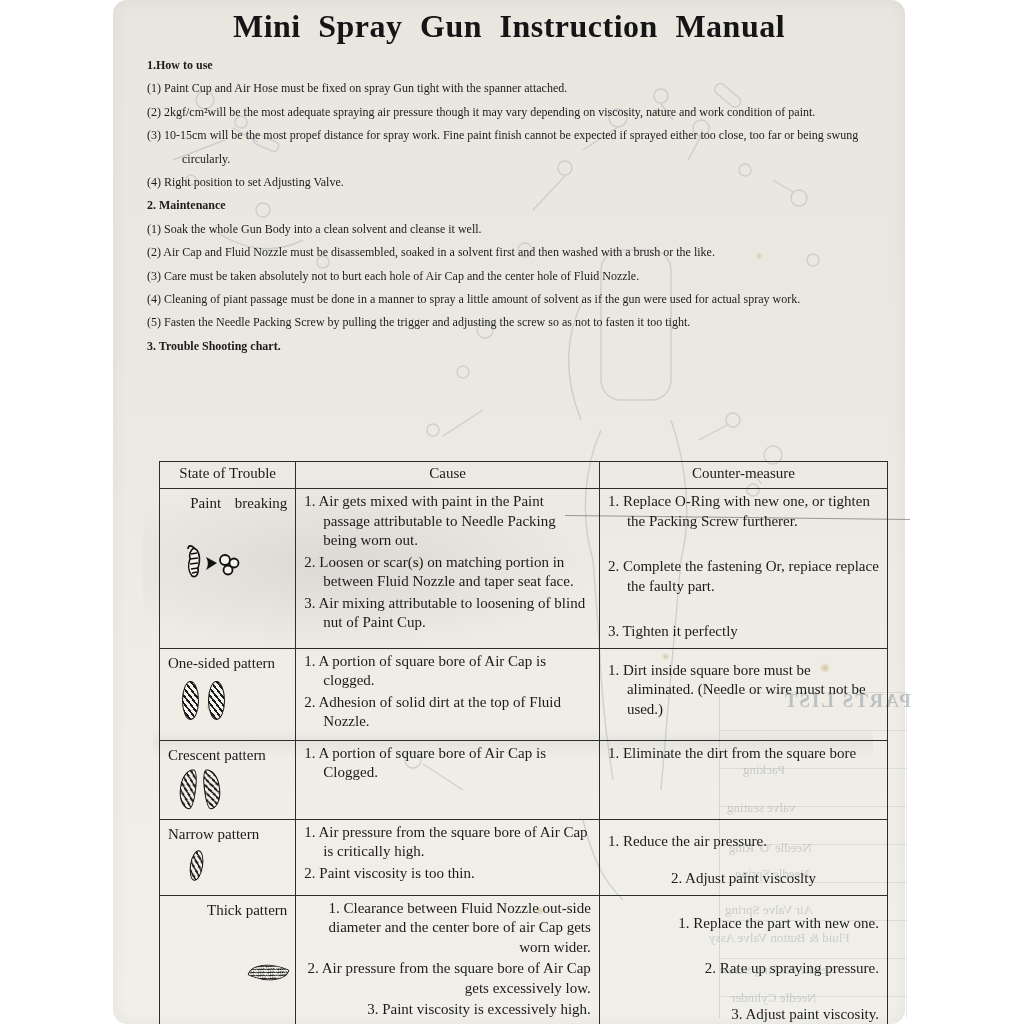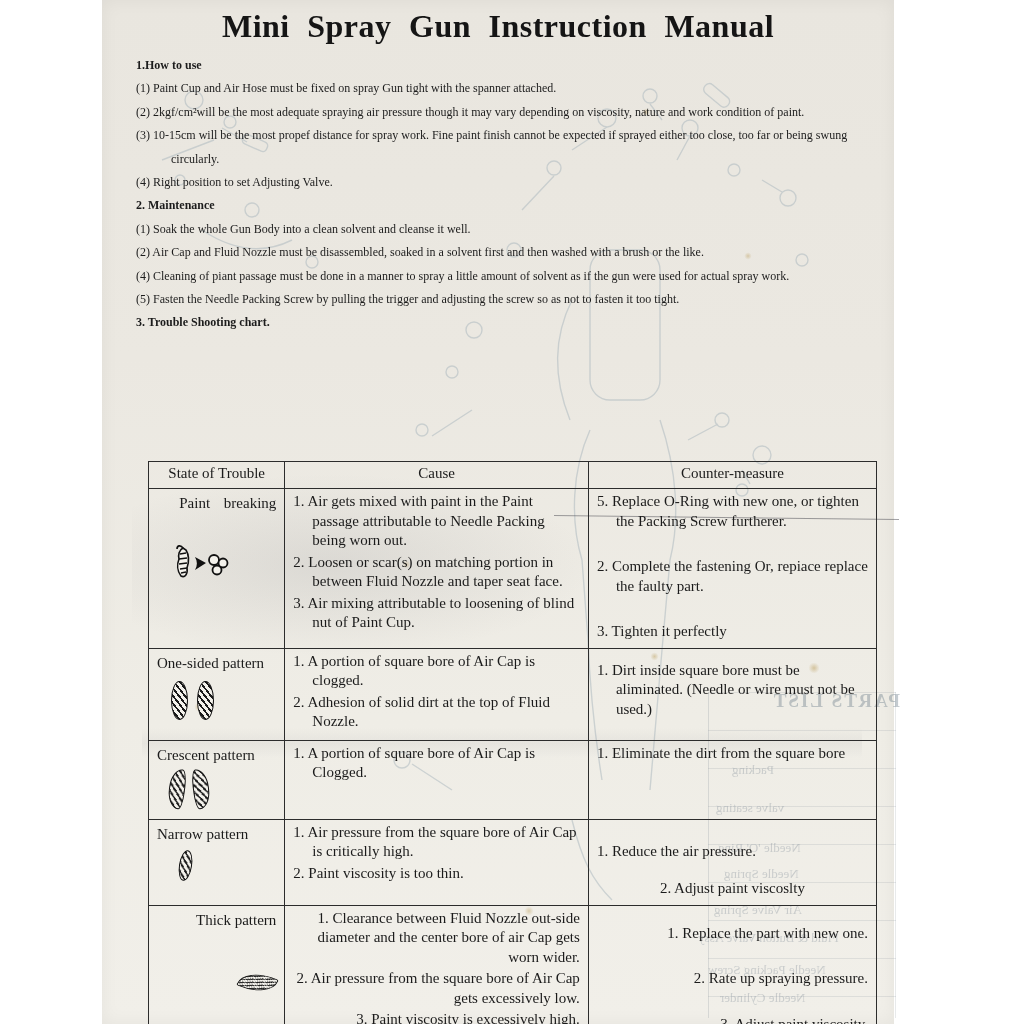--- a/index.html
+++ b/index.html
@@ -1,20 +1,20 @@
 <!DOCTYPE html>
 <html><head>
 <meta charset="utf-8">
 <style>
   html,body{margin:0;padding:0;background:#ffffff;}
   .stage{position:relative;width:1024px;height:1024px;background:#ffffff;overflow:hidden;
          font-family:"Liberation Serif", serif;color:#1c1c1c;}
-  .paper{position:absolute;left:102px;top:0;width:792px;height:1024px;
+  .paper{position:absolute;left:113px;top:0;width:792px;height:1024px;
          background:linear-gradient(180deg,#e9e6df 0%,#ebe8e1 35%,#efede6 70%,#f1efe9 100%);
-         box-shadow:inset 0 0 18px rgba(0,0,0,.05);}
+         box-shadow:inset 0 0 18px rgba(0,0,0,.05);border-radius:14px;}
   
   .stains{position:absolute;inset:0;pointer-events:none;background-repeat:no-repeat;
     background-image:
       radial-gradient(circle, rgba(176,140,60,.45), rgba(176,140,60,0) 65%),
       radial-gradient(circle, rgba(176,140,60,.38), rgba(176,140,60,0) 65%),
       radial-gradient(circle, rgba(176,140,60,.40), rgba(176,140,60,0) 65%),
       radial-gradient(circle, rgba(176,140,60,.38), rgba(176,140,60,0) 65%),
       radial-gradient(circle, rgba(176,140,60,.42), rgba(176,140,60,0) 65%),
       radial-gradient(circle, rgba(176,140,60,.35), rgba(176,140,60,0) 65%),
       radial-gradient(circle, rgba(176,140,60,.35), rgba(176,140,60,0) 65%),
@@ -135,20 +135,21 @@
 
     <div class="body-text">
       <div class="sec-h">1.How to use</div>
       <div class="itm">(1) Paint Cup and Air  Hose must be fixed on spray Gun tight with the spanner attached.</div>
       <div class="itm">(2) 2kgf/cm²will be the most adequate spraying air pressure though it may vary depending on viscosity, nature and work condition of paint.</div>
       <div class="itm">(3) 10-15cm will be the most propef distance for spray work. Fine paint finish cannot be expected if sprayed either too close, too far or being swung circularly.</div>
       <div class="itm">(4) Right position to set Adjusting Valve.</div>
       <div class="sec-h">2. Maintenance</div>
       <div class="itm">(1) Soak the whole Gun Body into a clean solvent and cleanse it well.</div>
       <div class="itm">(2) Air Cap and Fluid Nozzle must be disassembled, soaked in a solvent first and then washed with a brush or the like.</div>
+      <div class="itm">(3) Care must be taken absolutely not to burt each hole of Air Cap and the center hole of Fluid Nozzle.</div>
       <div class="itm">(4) Cleaning of piant passage must be done in a manner to spray a little amount of solvent as if the gun were used for actual spray work.</div>
       <div class="itm">(5) Fasten the Needle Packing Screw by pulling the trigger and adjusting the screw so as not to fasten it too tight.</div>
       <div class="sec-h">3. Trouble Shooting chart.</div>
     </div>
 
     <table class="ttable">
       <colgroup>
         <col class="col-state">
           <col class="col-cause">
           <col class="col-counter">
@@ -174,21 +175,21 @@
               <circle cx="48" cy="26" r="4.5" fill="#f4f2ec" stroke="#111" stroke-width="1.8"></circle>
             </svg>
           </span>
         </td>
         <td>
           <div class="entry">1. Air gets mixed with paint in the Paint passage attributable to Needle Packing being worn out.</div>
           <div class="entry">2. Loosen or scar(s) on matching portion in between Fluid Nozzle and taper seat face.</div>
           <div class="entry">3. Air mixing attributable to loosening of blind nut of Paint Cup.</div>
         </td>
         <td class="gap-lg">
-          <div class="entry">5. Replace O-Ring with new one, or tighten the Packing Screw furtherer.</div>
+          <div class="entry">1. Replace O-Ring with new one, or tighten the Packing Screw furtherer.</div>
           <div class="entry">2. Complete the fastening Or, repiace replace the faulty part.</div>
           <div class="entry">3. Tighten it perfectly</div>
         </td>
       </tr>
 
       <tr style="height:92px;">
         <td>
           <span class="state-label">One-sided pattern</span>
           <span class="icon-wrap" style="margin:8px 0 0 14px;">
             <span class="hatch pill"></span>
@@ -224,21 +225,21 @@
         <td>
           <span class="state-label">Narrow pattern</span>
           <span class="icon-wrap" style="margin:6px 0 0 22px;">
             <span class="hatch narrow"></span>
           </span>
         </td>
         <td>
           <div class="entry">1. Air pressure from the square bore of Air Cap is critically high.</div>
           <div class="entry">2. Paint viscosity is too thin.</div>
         </td>
-        <td class="gap-md" style="padding-top:22px;margin-top:47px;">
+        <td class="gap-md" style="padding-top:12px;margin-top:47px;">
           <div class="entry">1. Reduce the air pressure.</div>
           <div class="entry">2. Adjust paint viscoslty</div>
         </td>
       </tr>
 
       <tr style="height:132px;text-align:right;">
         <td>
           <span class="state-label">Thick pattern</span>
           <span class="icon-wrap" style="margin:34px 0 0 18px;">
             <span class="hatch leaf"></span>

